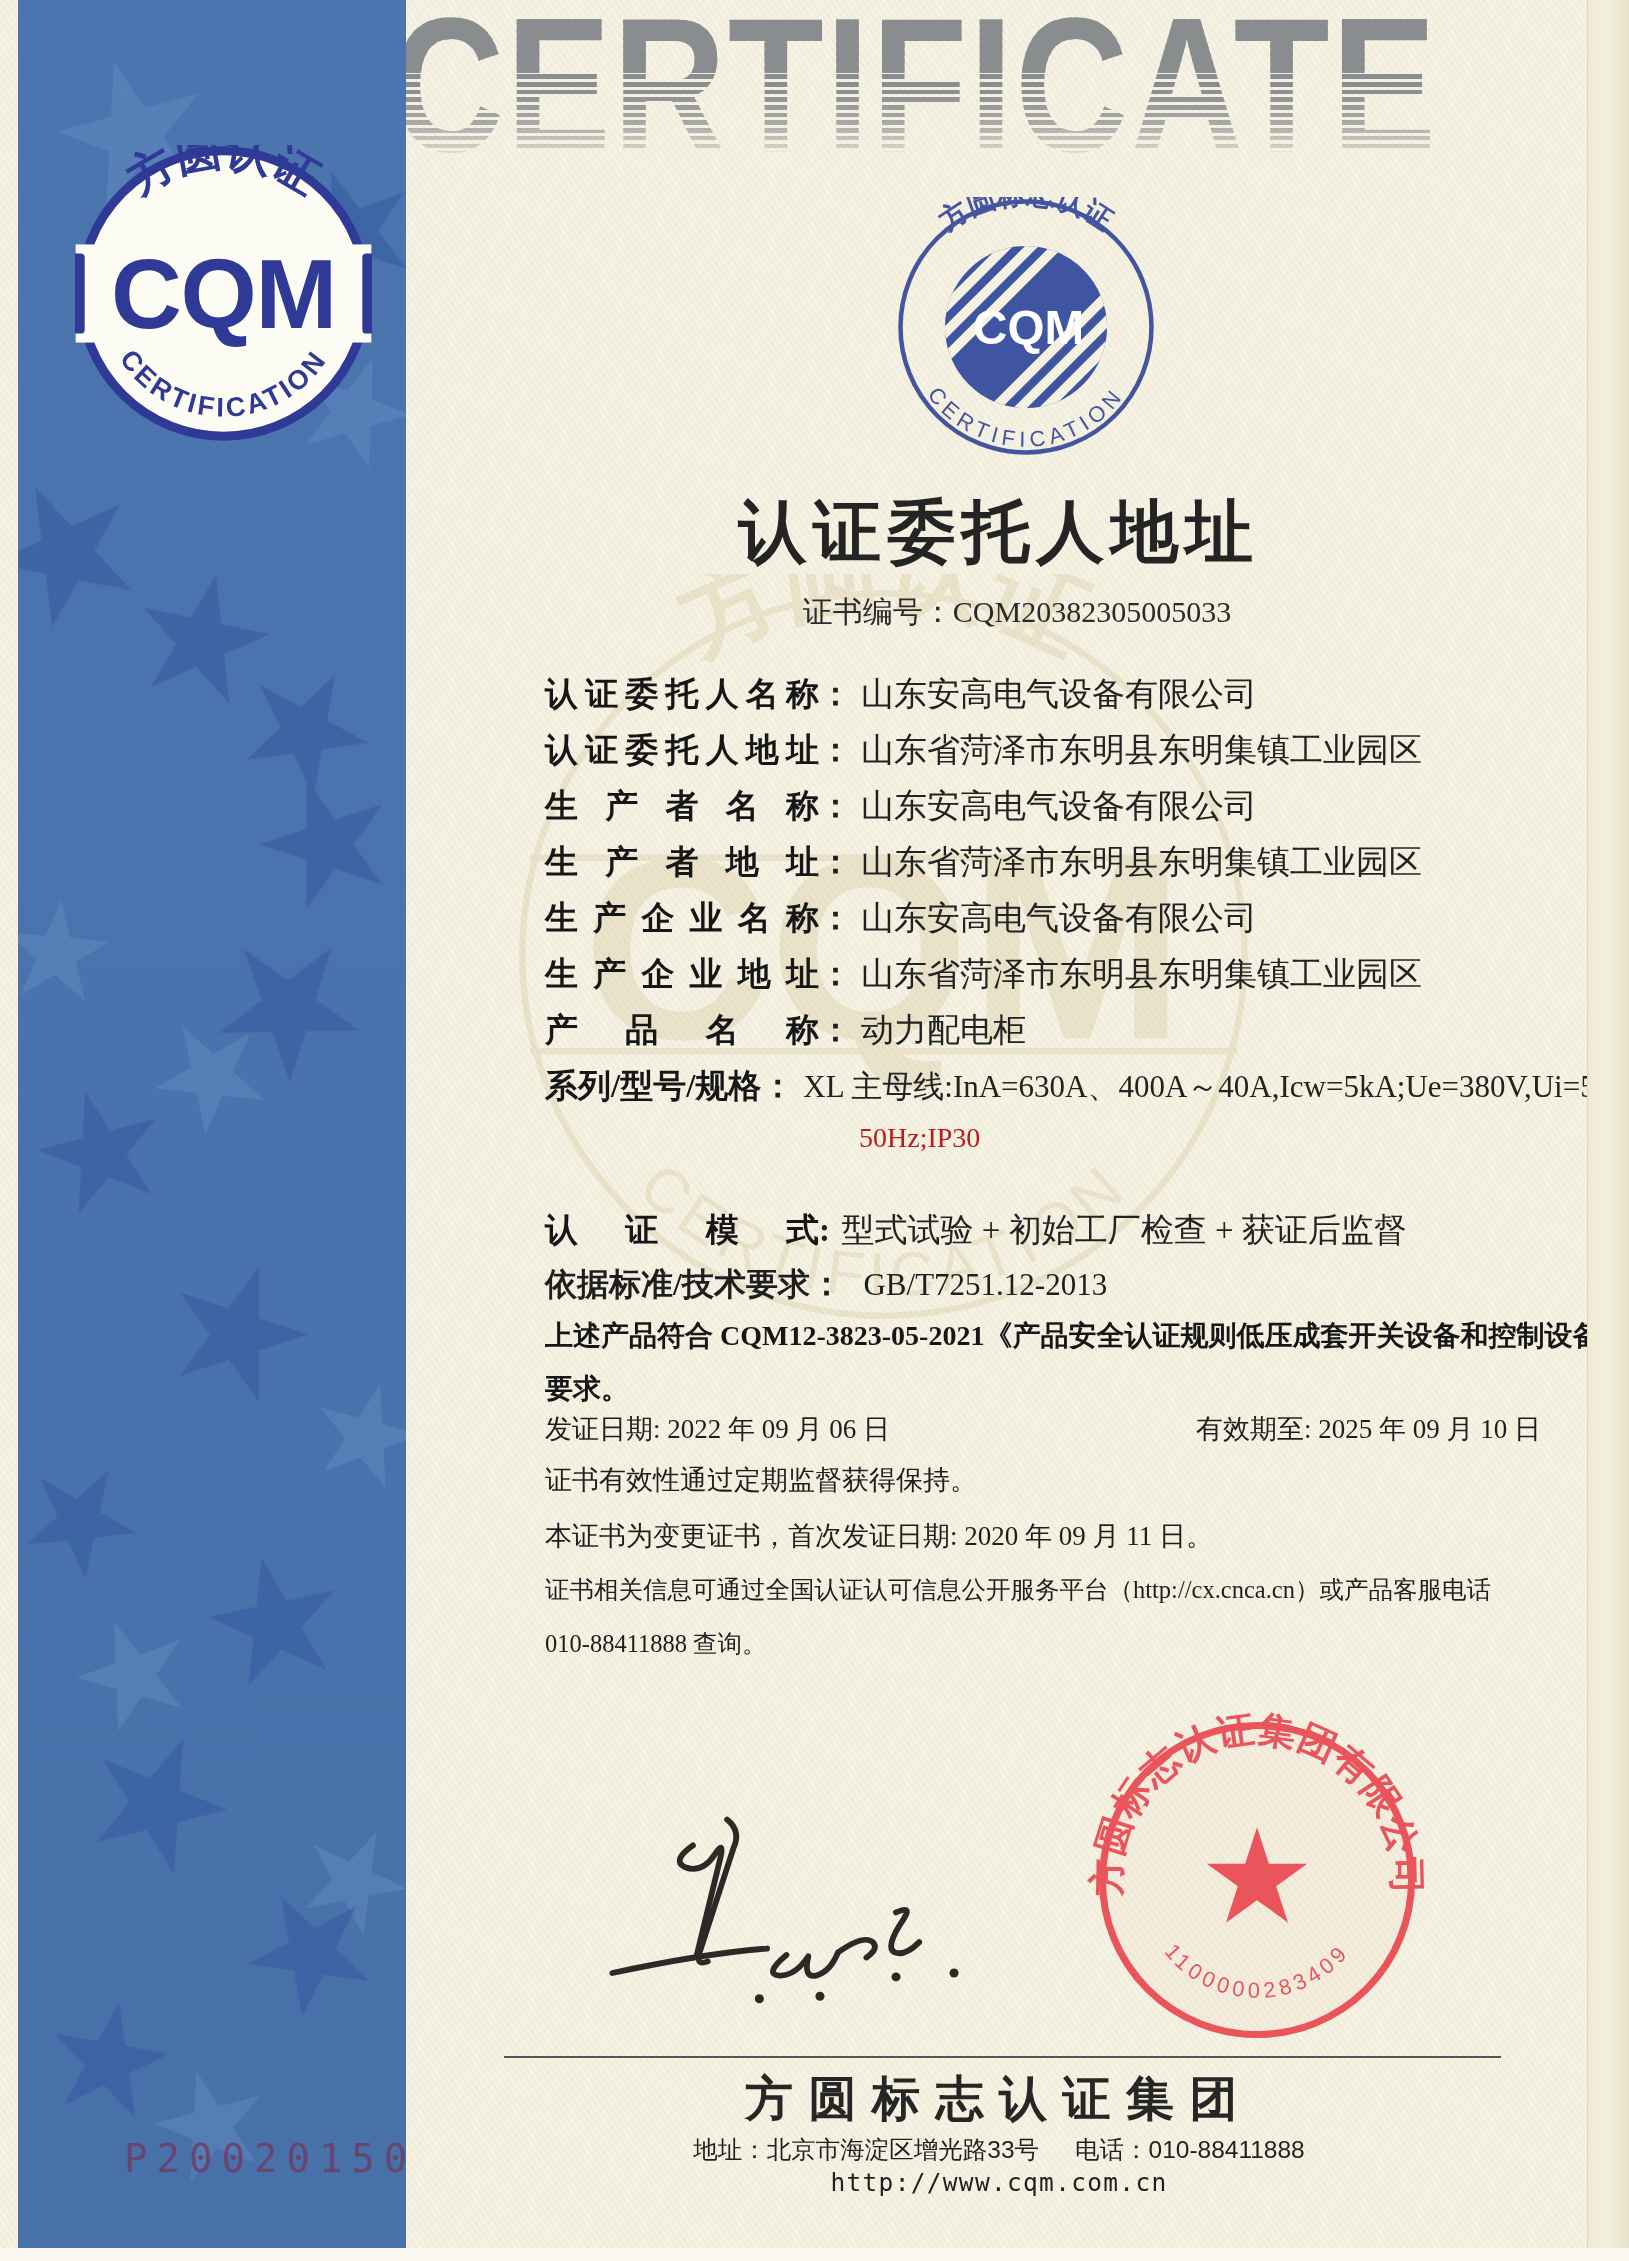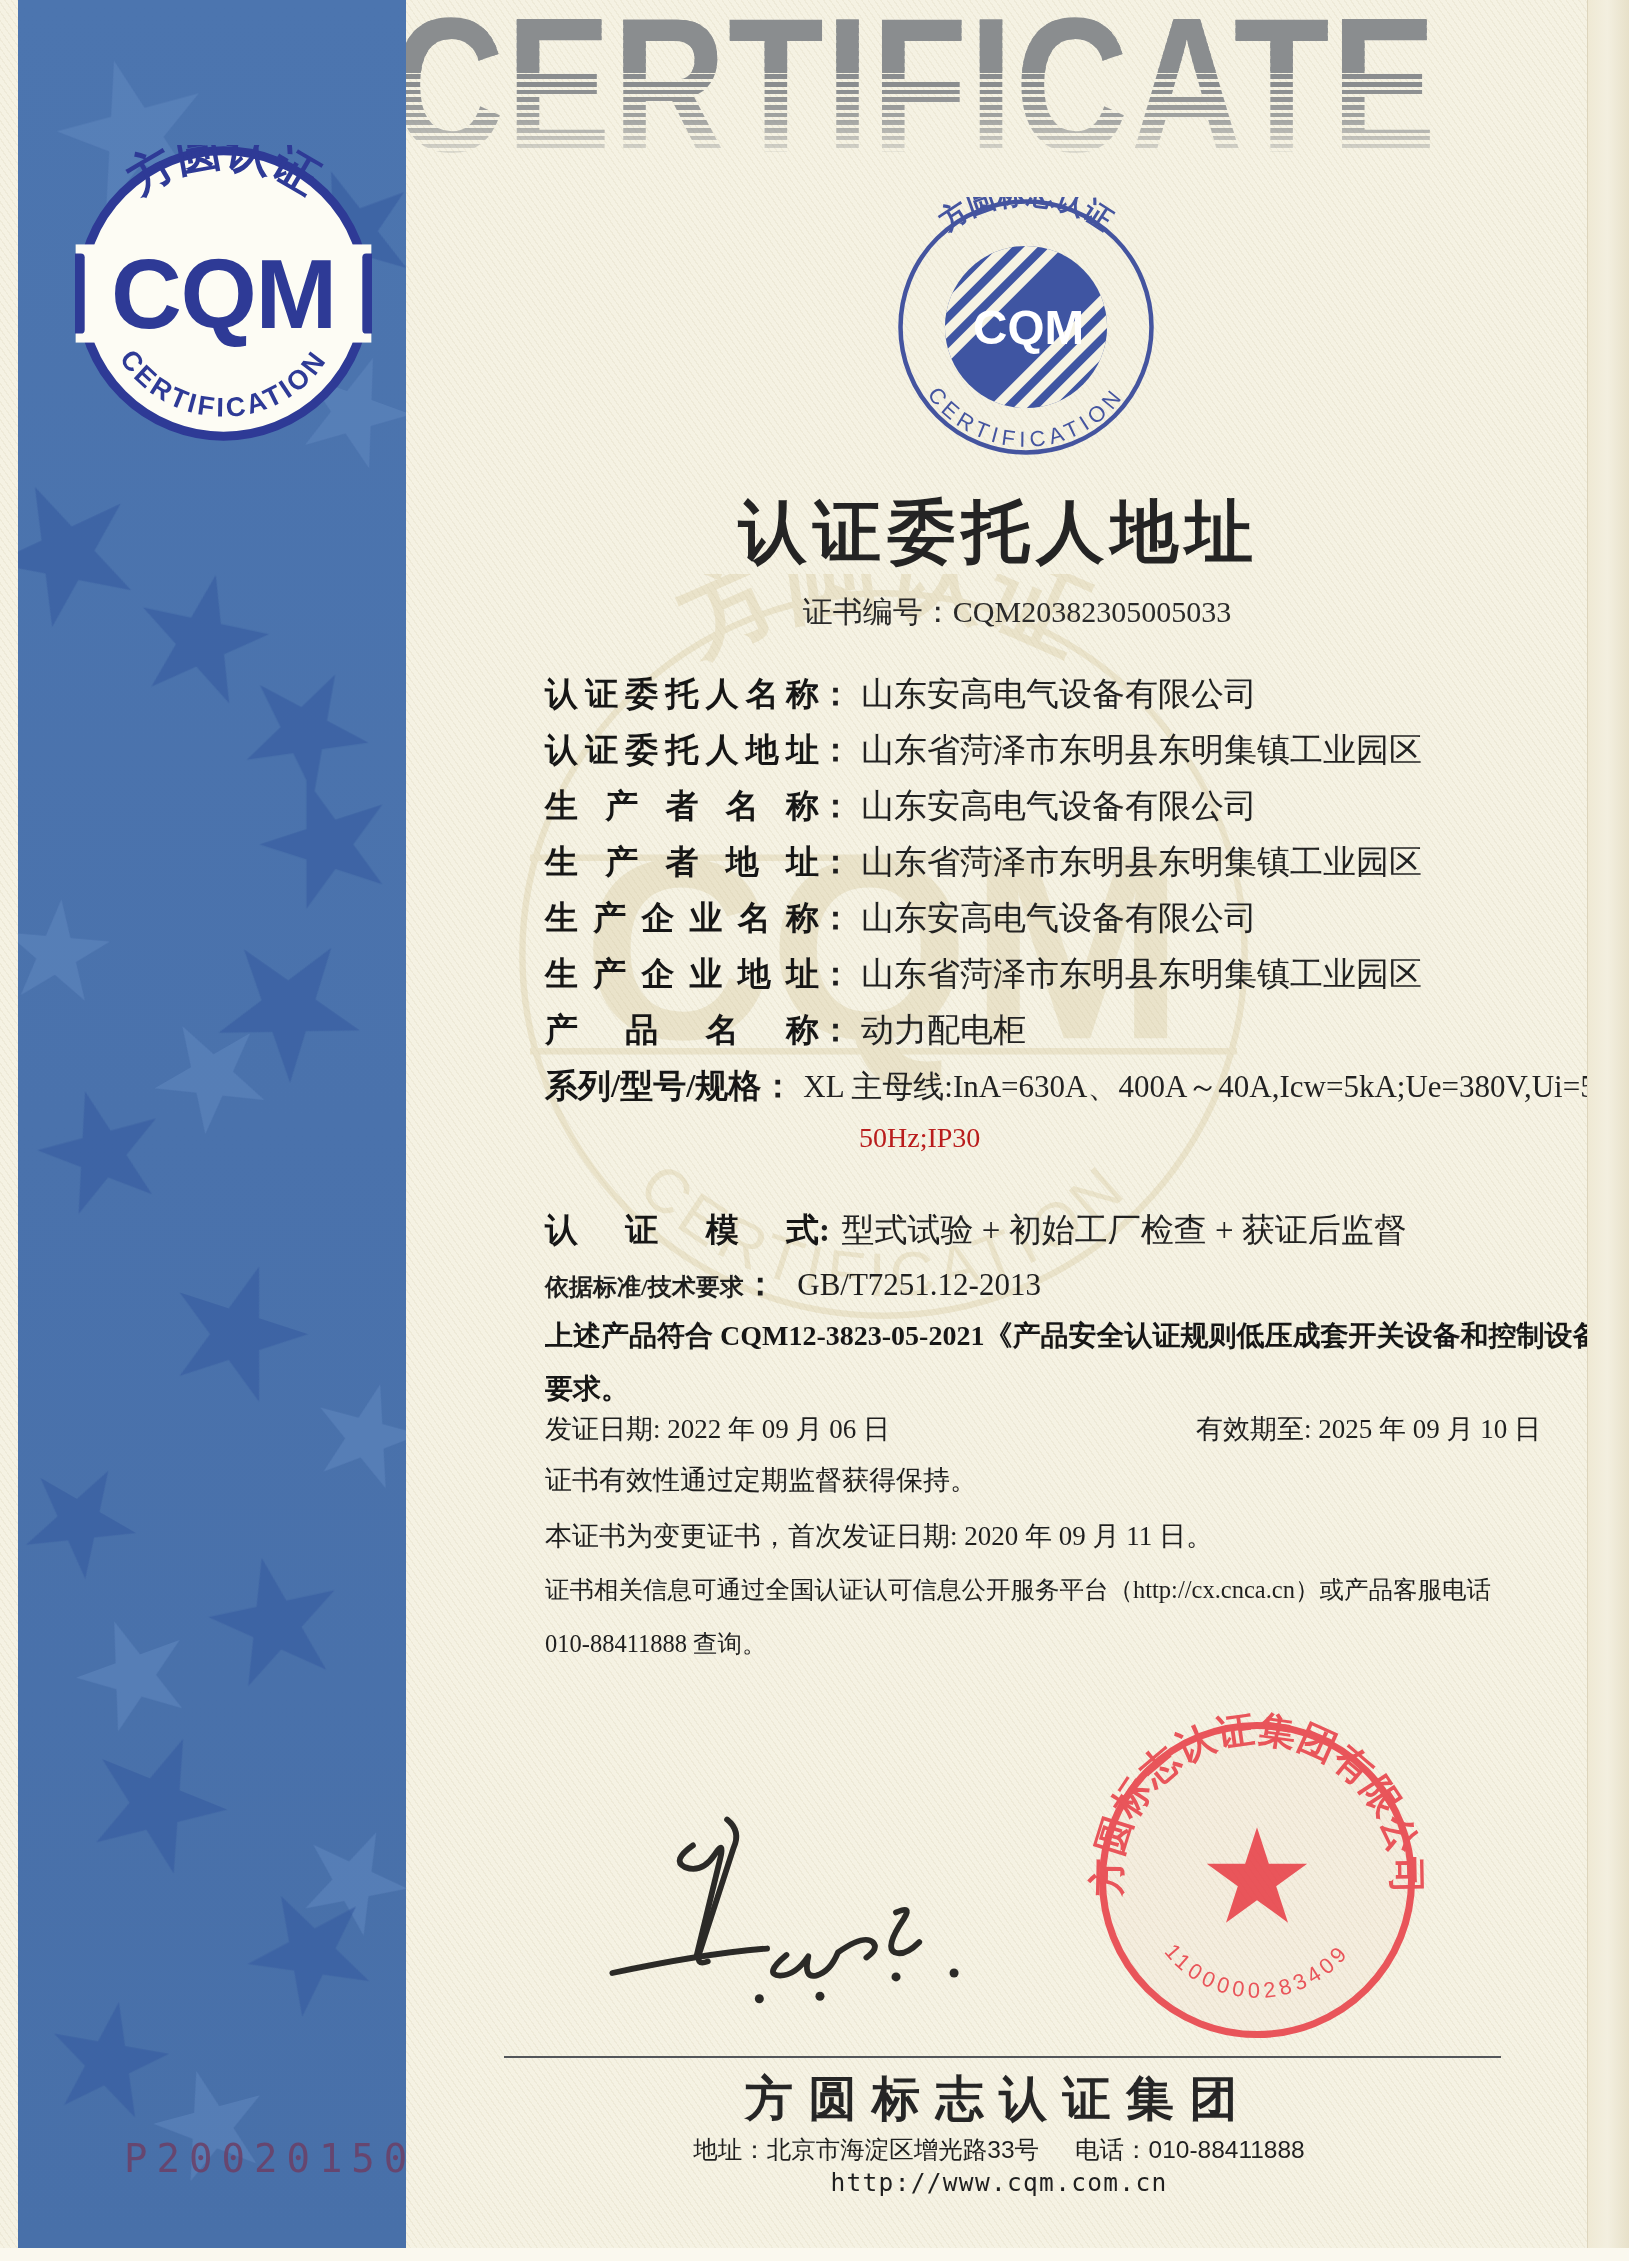--- a/index.html
+++ b/index.html
@@ -67,21 +67,21 @@
     display:inline-block; width:274px; font-weight:bold; font-size:33px;
     text-align:justify; text-align-last:justify; color:#161616;
   }
   .colon{font-weight:bold; font-size:33px;}
   .val{font-size:33px; margin-left:9px; color:#222;}
   .val2{font-size:28px; padding-left:314px; line-height:35px; margin-top:-5.2px; color:#b91c1c;}
   .spec{font-size:31px;}
   .abs{position:absolute; z-index:2; white-space:nowrap;}
   .mode-row{left:545px; top:1212px; line-height:36px;}
   .std-row{left:545px; top:1266px; line-height:36px;}
-  .std-row .slbl{font-weight:bold; font-size:24px;}
+  .std-row .slbl{font-weight:bold; font-size:32px;}
   .std-row .sval{font-size:31px; margin-left:18px;}
   .comp1{left:545px; top:1317px; font-size:28px; font-weight:600; color:#161616;}
   .comp2{left:545px; top:1370px; font-size:28px; font-weight:700; color:#161616;}
   .date-issue{left:545px; top:1411px; font-size:27px;}
   .date-valid{left:1196px; top:1411px; font-size:27px;}
   .note-maintain{left:545px; top:1462px; font-size:27px;}
   .note-change{left:545px; top:1518px; font-size:27px;}
   .note-info1{left:545px; top:1573px; font-size:24.5px;}
   .note-info2{left:545px; top:1627px; font-size:24.5px;}
   

